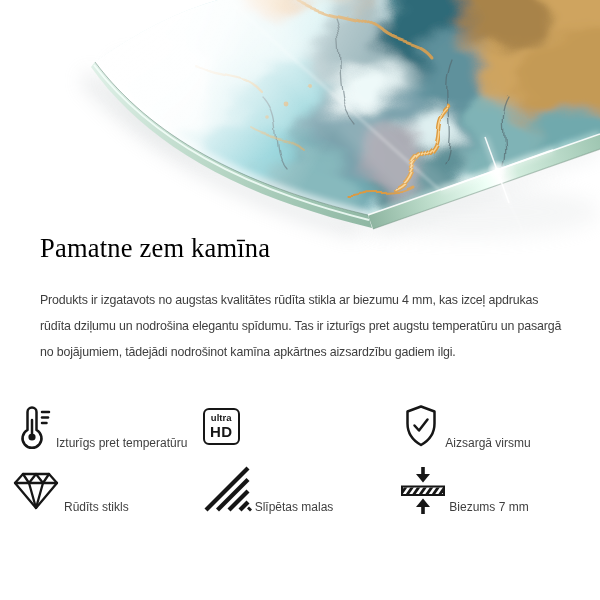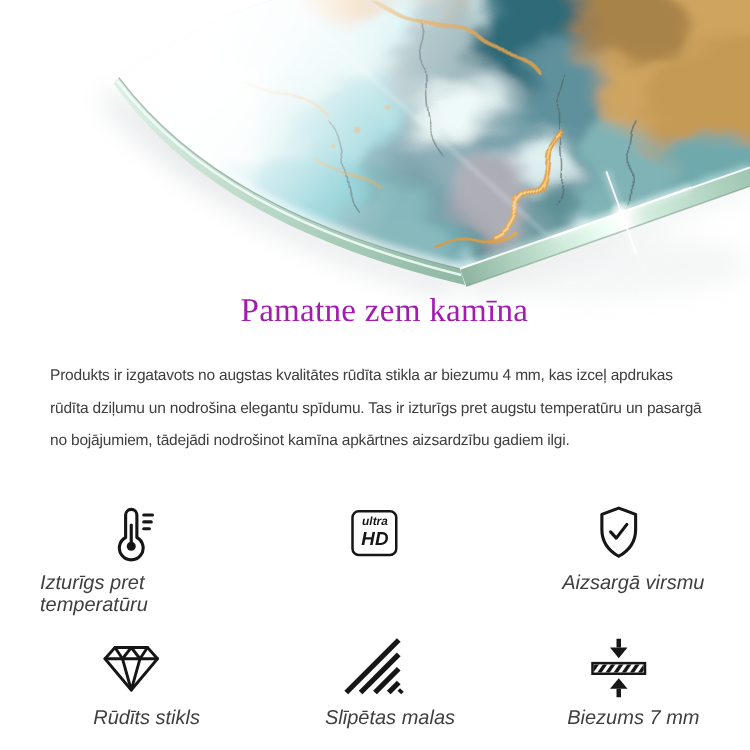--- a/index.html
+++ b/index.html
@@ -10,40 +10,39 @@
     position:relative;
     overflow:hidden;
   }
   .hero { position:absolute; top:0; left:0; pointer-events:none; }
   .content { position:absolute; left:40px; top:233px; width:535px; }
   h1 {
     font-family:"Liberation Serif", serif;
     font-weight:400;
     font-size:26.5px;
     line-height:31px;
-    color:#a21caf;
+    color:#000000;
     margin:0;
     letter-spacing:.2px;
-    text-align:center;
   }
   .para { margin-top:23px; }
   .para div {
     font-size:12.4px;
     letter-spacing:-0.15px;
     line-height:26px;
     color:#3e3e3e;
     white-space:nowrap;
   }
   .features {
     position:absolute; left:8px; top:402px; width:584px;
     display:grid; grid-template-columns:1fr 1fr 1fr; row-gap:16px;
   }
-  .feature { display:flex; flex-direction:column; align-items:center;font-style:italic; }
+  .feature { display:flex; flex-direction:row; align-items:flex-end; }
   .icon-wrap { height:48px; display:flex; align-items:center; justify-content:center; }
-  .flabel { margin-top:8px; font-size:16px; color:#3f3f3f;margin-left:24px; }
+  .flabel { margin-top:8px; font-size:12px; color:#3f3f3f; }
   .uhd {
     width:37px; height:37px; border:2.5px solid #161616; border-radius:6px;
     display:flex; flex-direction:column; align-items:center; justify-content:center;
     color:#161616; box-sizing:border-box;
   }
   .uhd .u-top { font-size:9.5px; font-weight:700; line-height:1; margin-bottom:1px; }
   .uhd .u-bot { font-size:15px; font-weight:800; line-height:1; letter-spacing:.2px; }
 </style>
 </head>
 <body>

